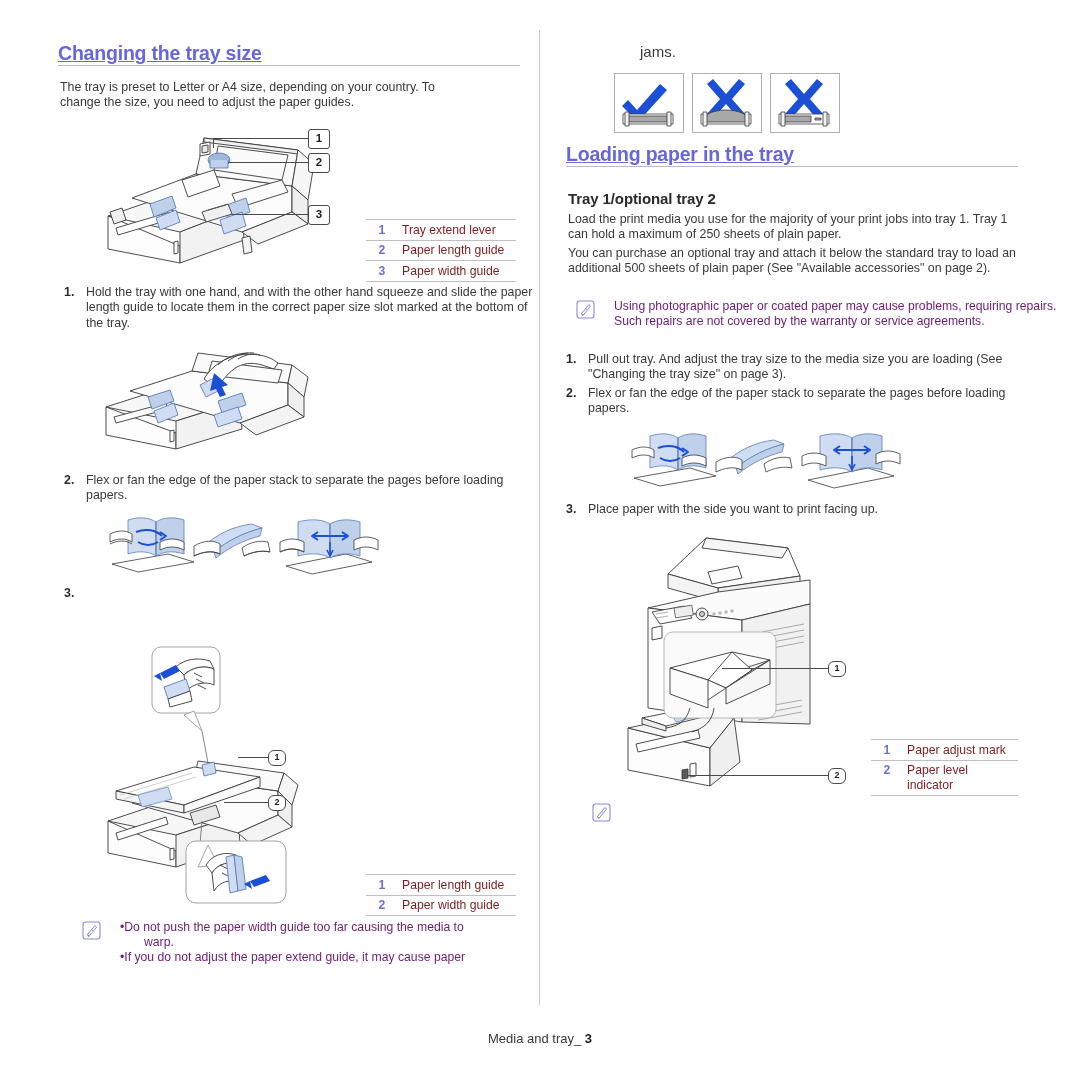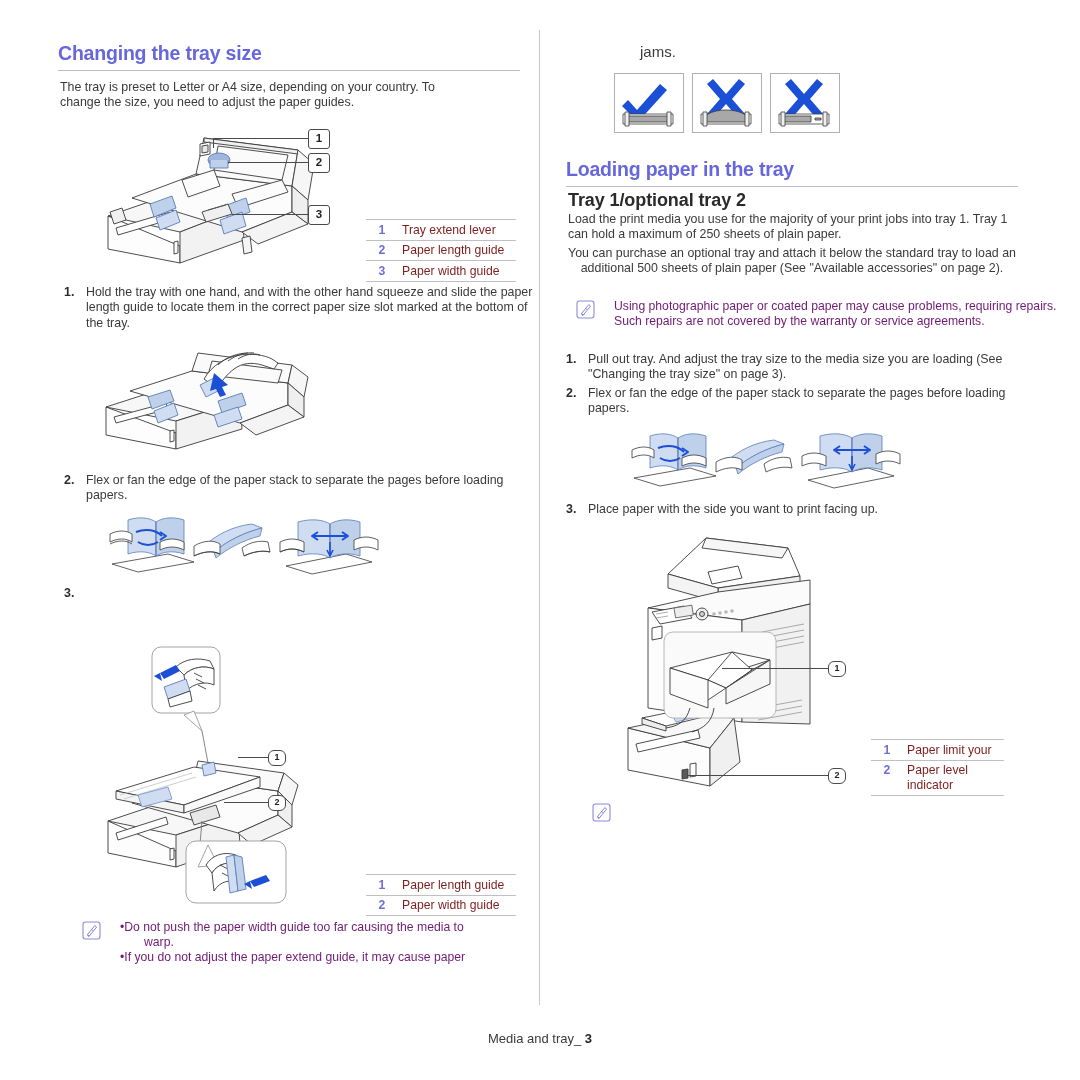--- a/index.html
+++ b/index.html
@@ -39,25 +39,25 @@
     background: #c9c9c9;
   }
 
   
   .h1 {
     font-size: 19.5px;
     font-weight: bold;
     color: #6666dd;
     letter-spacing: -0.2px;
     margin: 0;
-    padding-bottom: 5px;
     border-bottom: 1px solid #b9b9cf;
+    text-decoration: underline;
   }
   .h2 {
-    font-size: 18px;
+    font-size: 15px;
     font-weight: bold;
     color: #2b2b2b;
     margin: 0;
     letter-spacing: -0.1px;
   }
 
   
   .para {
     font-size: 12.4px;
     line-height: 15.2px;
@@ -486,29 +486,29 @@
         <path d="M8 40 L58 40 L58 50 L8 50 Z" fill="#ffffff"></path>
         <path d="M12 42 L40 42 L40 48 L12 48 Z" fill="#a8a8a8"></path>
         <path d="M44 44 L50 44 L50 46 L44 46 Z" fill="#a8a8a8"></path>
         <path d="M10 38 L14 38 L14 52 L10 52 Z" fill="#f0f0f0"></path>
         <path d="M52 38 L56 38 L56 52 L52 52 Z" fill="#f0f0f0"></path>
       </g>
     </svg>
   </div>
 
   <div class="col col-right">
-    <div style="position:absolute; left:0; top:158px; width:452px;">
+    <div style="position:absolute; left:0; top:143px; width:452px;">
       <h1 class="h1">Loading paper in the tray</h1>
     </div>
 
     <h2 class="h2" style="position:absolute; left:2px; top:190px;">Tray 1/optional tray 2</h2>
 
     <p class="para" style="position:absolute; left:2px; top:212px; width:448px;">Load the print media you use for the majority of your print jobs into tray 1. Tray 1 can hold a maximum of 250 sheets of plain paper.</p>
 
-    <p class="para" style="position:absolute; left:2px; top:246px; width:448px;text-align:center;">You can purchase an optional tray and attach it below the standard tray to load an additional 500 sheets of plain paper (See "Available accessories" on page 2).</p>
+    <p class="para" style="position:absolute; left:2px; top:246px; width:448px;">You can purchase an optional tray and attach it below the standard tray to load an additional 500 sheets of plain paper (See "Available accessories" on page 2).</p>
   </div>
 
   <div class="note" style="position:absolute; left:566px; top:299px; width:452px;">
     <span class="note-icon">
       <svg width="19" height="19" viewBox="0 0 19 19">
         <rect x="1" y="1" width="17" height="17" rx="2.5" fill="#ffffff" stroke="#8b8bd8" stroke-width="1.1"></rect>
         <path d="M5.5 13.5 L12.8 4.6 L14.6 6.1 L7.3 15 Z" fill="#ffffff" stroke="#7b7bd0" stroke-width="0.9"></path>
         <path d="M5.5 13.5 L6.3 15.4 L7.3 15" fill="#7b7bd0" stroke="#7b7bd0" stroke-width="0.8"></path>
         <path d="M9.2 8.2 L11.0 9.7" stroke="#7b7bd0" stroke-width="0.8"></path>
       </svg>
@@ -626,21 +626,21 @@
     <div class="chip sm" style="left:206px; top:129px;">1</div>
 
     <div class="leader" style="left:66px; top:243px; width:140px;"></div>
     <div class="chip sm" style="left:206px; top:236px;">2</div>
   </div>
 
   <table class="legend" style="position:absolute; left:871px; top:739px;">
     <tbody>
       <tr>
         <td class="lnum">1</td>
-        <td class="llab">Paper limit your</td>
+        <td class="llab">Paper adjust mark</td>
       </tr>
       <tr>
         <td class="lnum">2</td>
         <td class="llab">Paper level
 indicator</td>
       </tr>
     </tbody>
   </table>
 
   <div style="position:absolute; left:592px; top:803px;">

